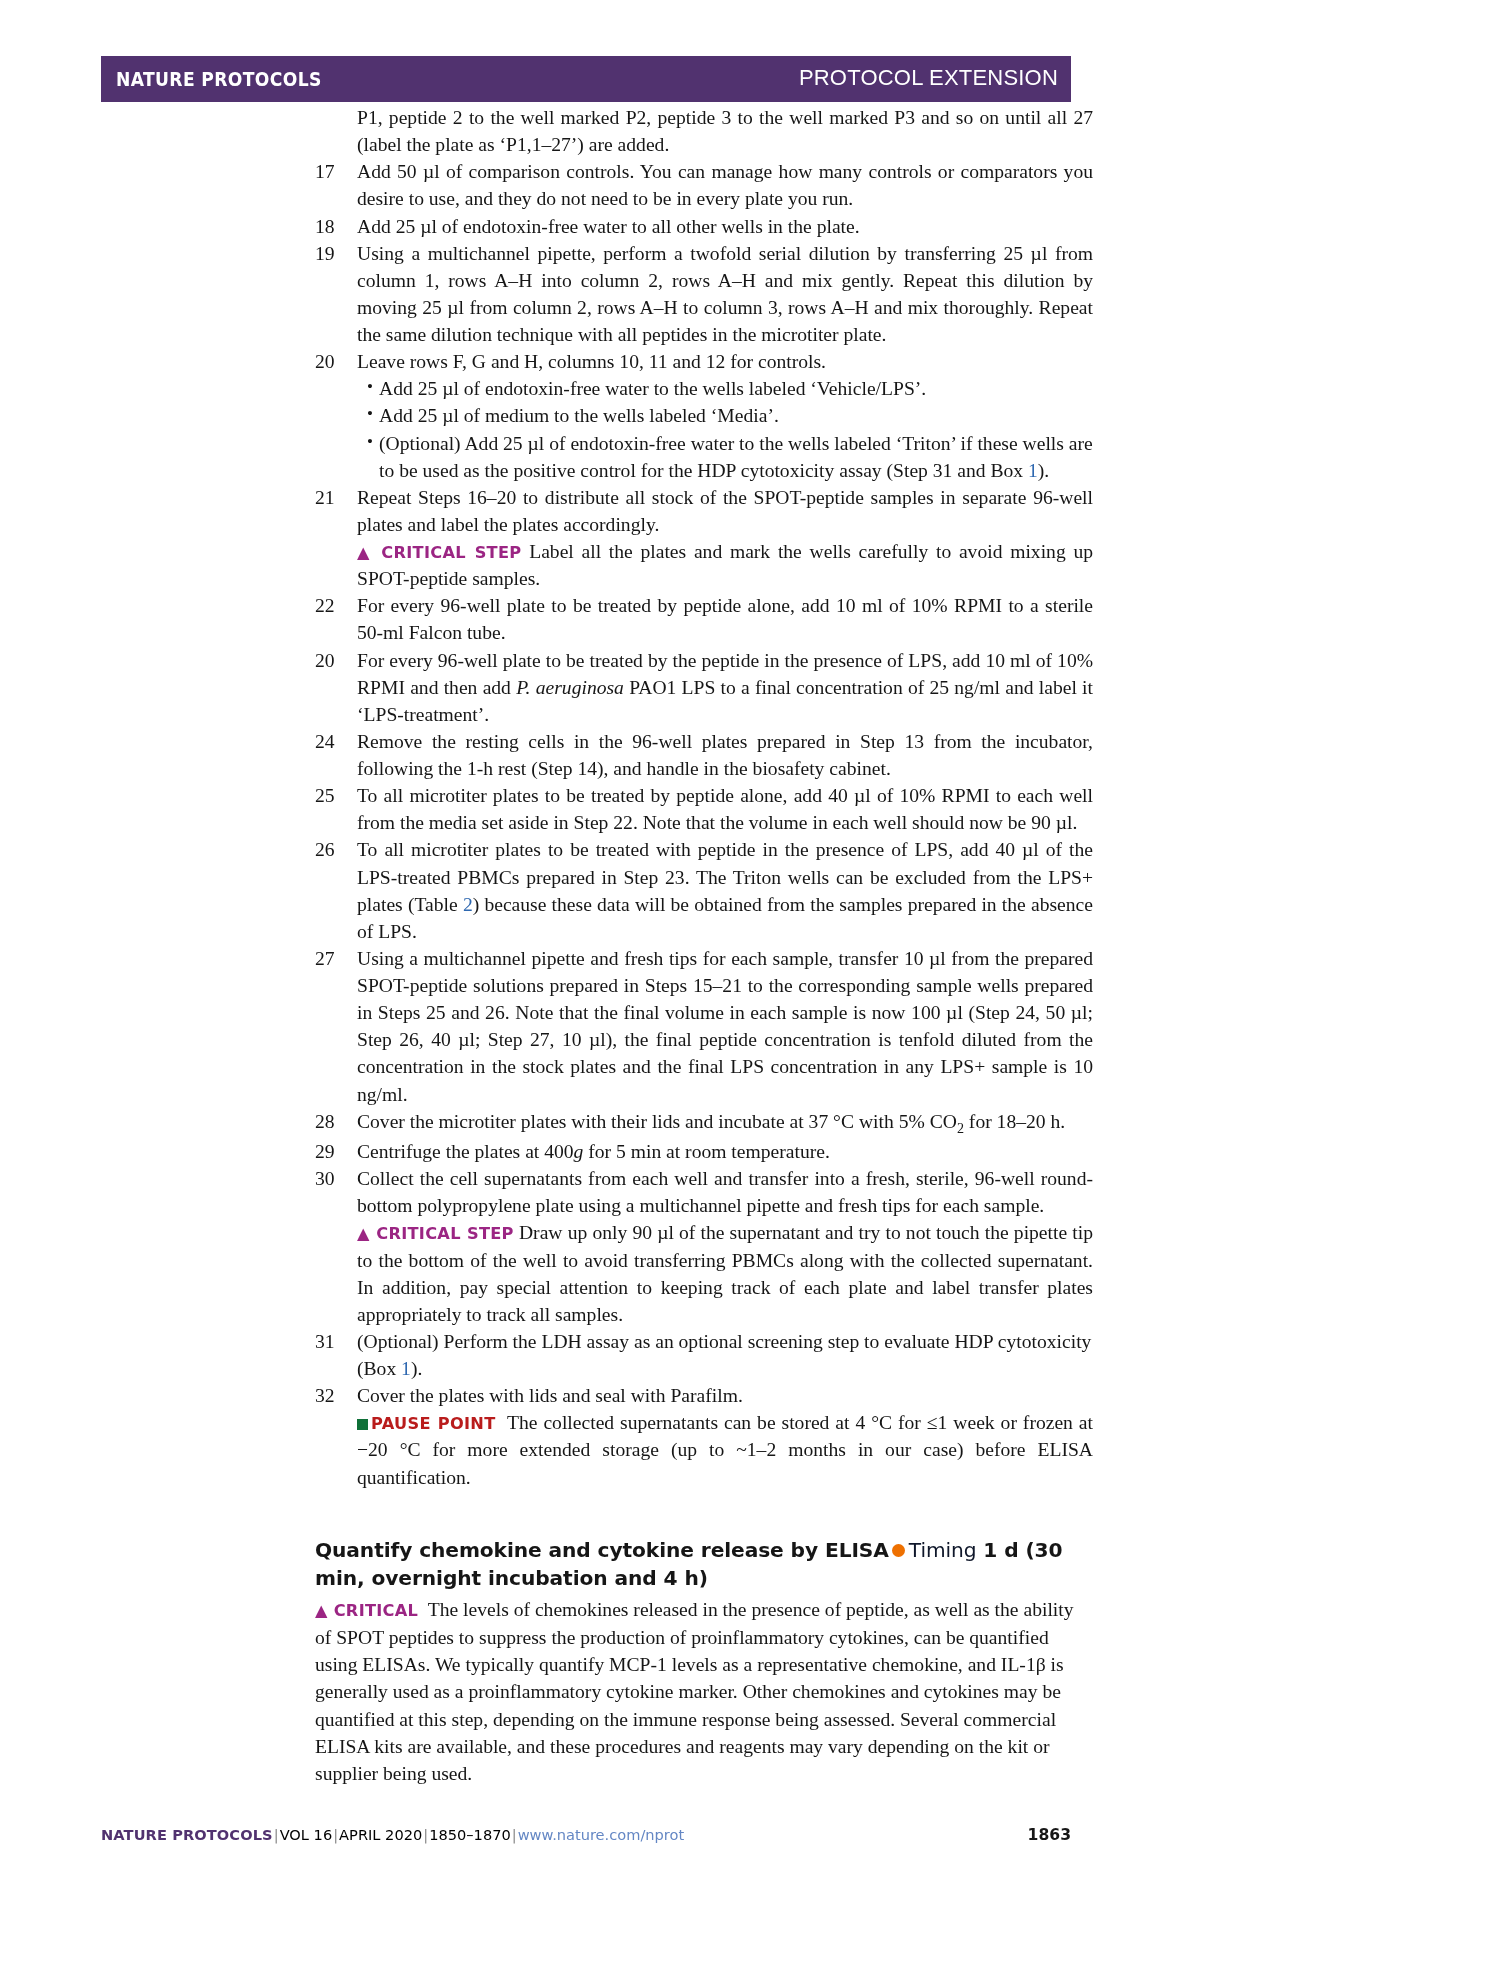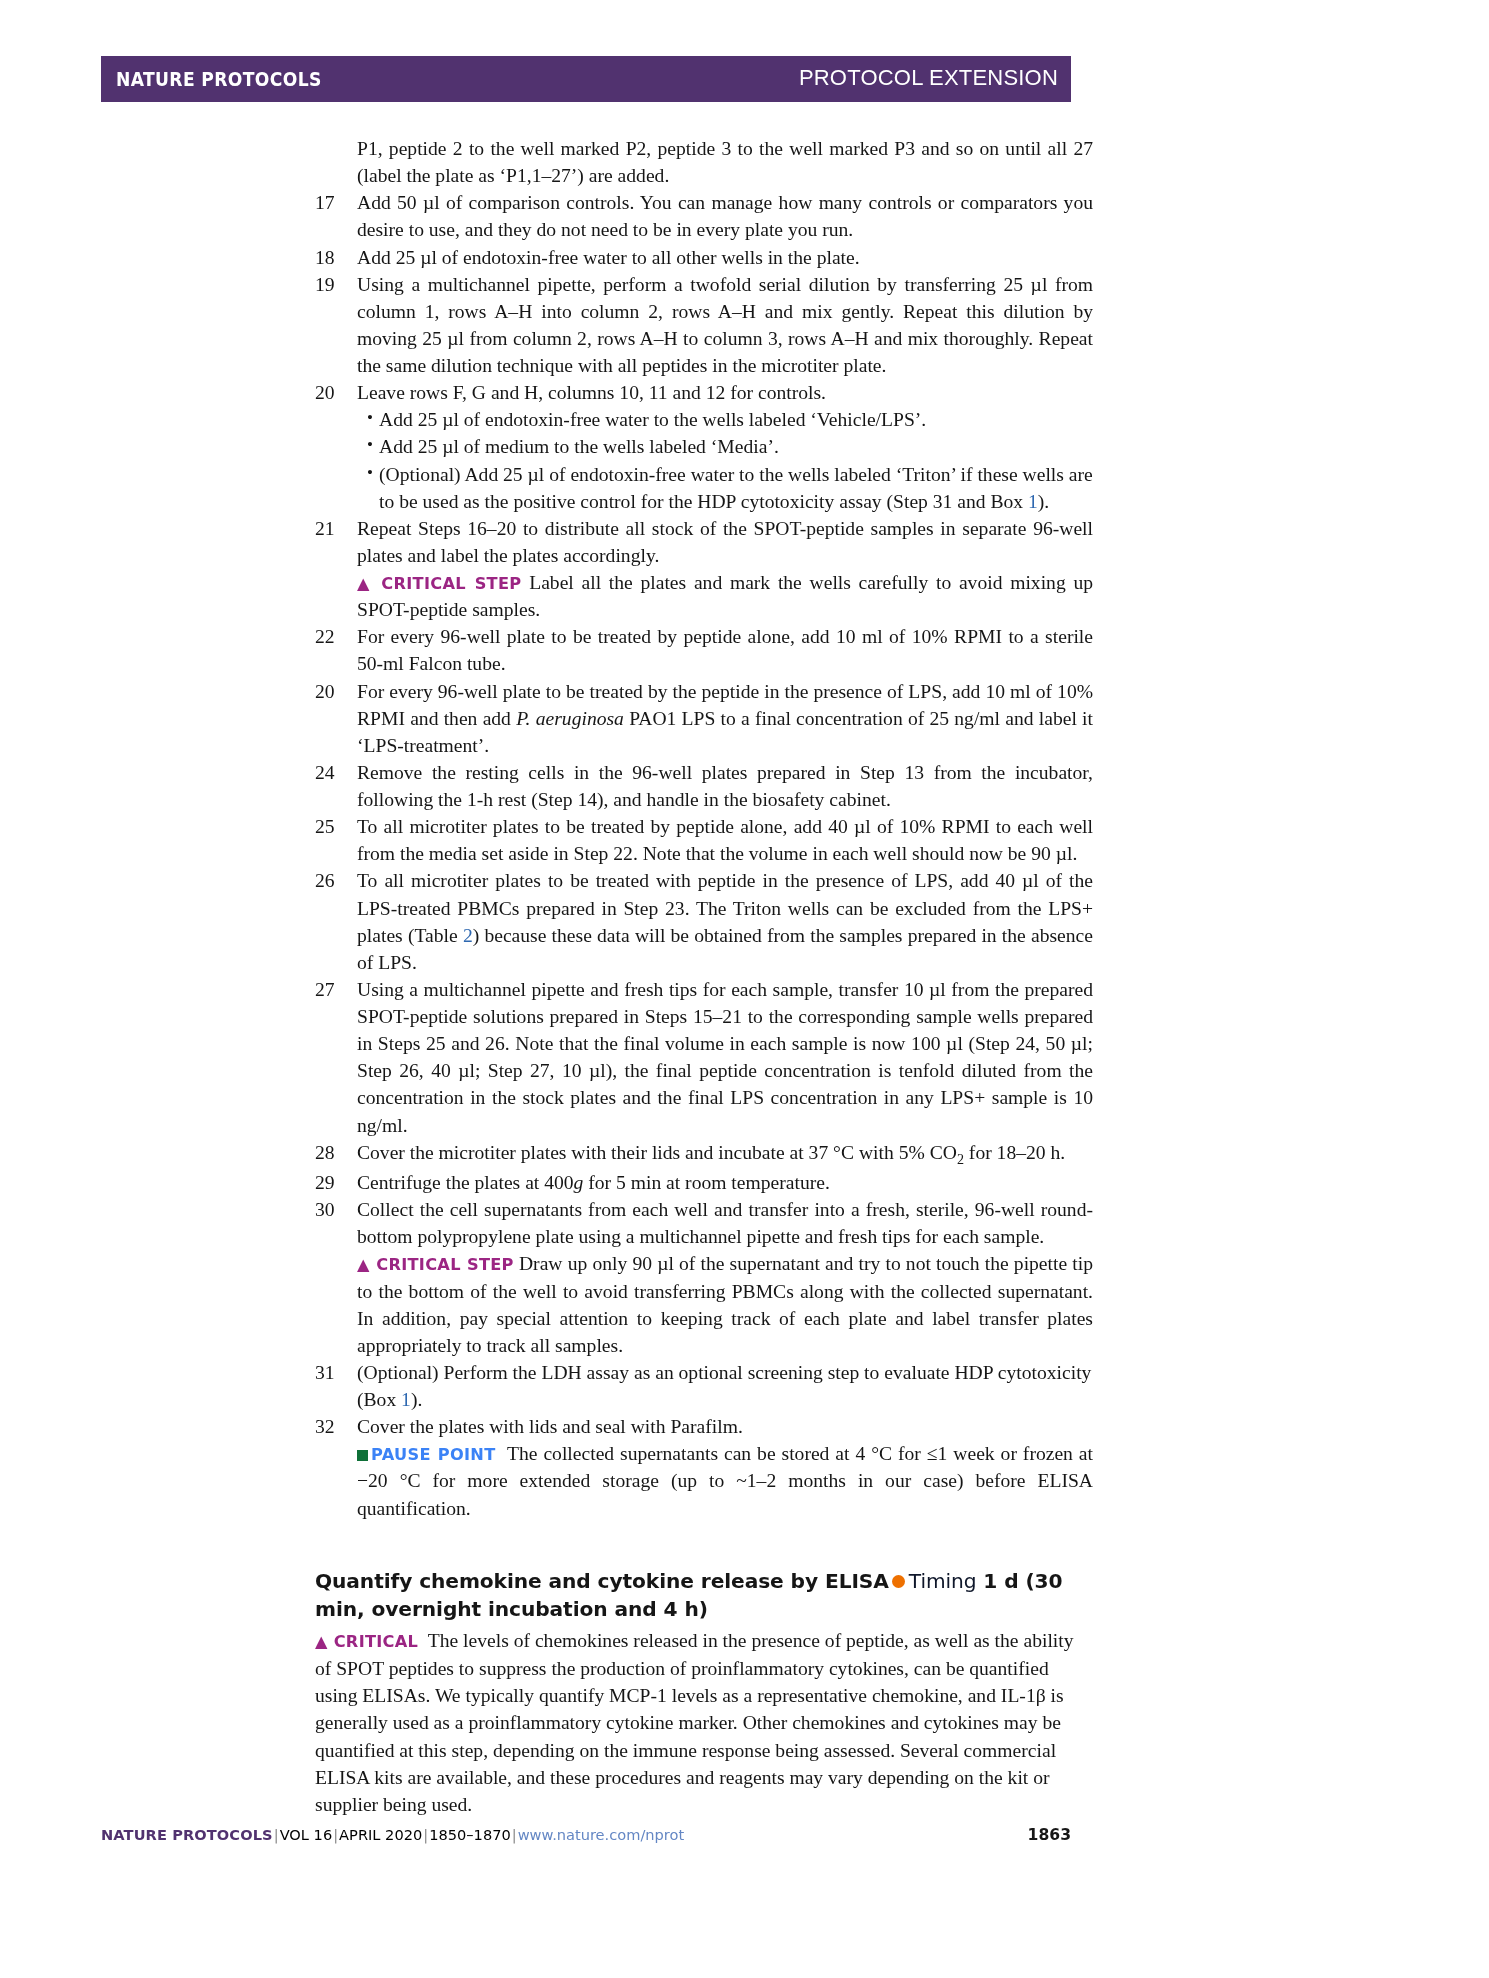--- a/index.html
+++ b/index.html
@@ -48,21 +48,21 @@
     color: #ffffff;
     white-space: nowrap;
     line-height: 1;
     padding-bottom: 2px;
   }
 
   
   .content {
     position: absolute;
     left: 315px;
-    top: 135px;
+    top: 104px;
     width: 778px;
   }
 
   
   .step {
     display: flex;
     align-items: flex-start;
     font-size: 19.6px;
     line-height: 1.385;
   }
@@ -123,21 +123,21 @@
     font-weight: bold;
     font-size: 16.2px;
     color: #9B2583;
     letter-spacing: 0.3px;
     white-space: nowrap;
   }
   .tag-pause {
     font-family: "DejaVu Sans", sans-serif;
     font-weight: bold;
     font-size: 16.2px;
-    color: #3b82f6;
+    color: #b91c1c;
     letter-spacing: 0.3px;
     white-space: nowrap;
   }
   .tag-pause .sq {
     display: inline-block;
     width: 11px;
     height: 11px;
     background: #0F7038;
     margin-right: 3px;
     vertical-align: -1px;

